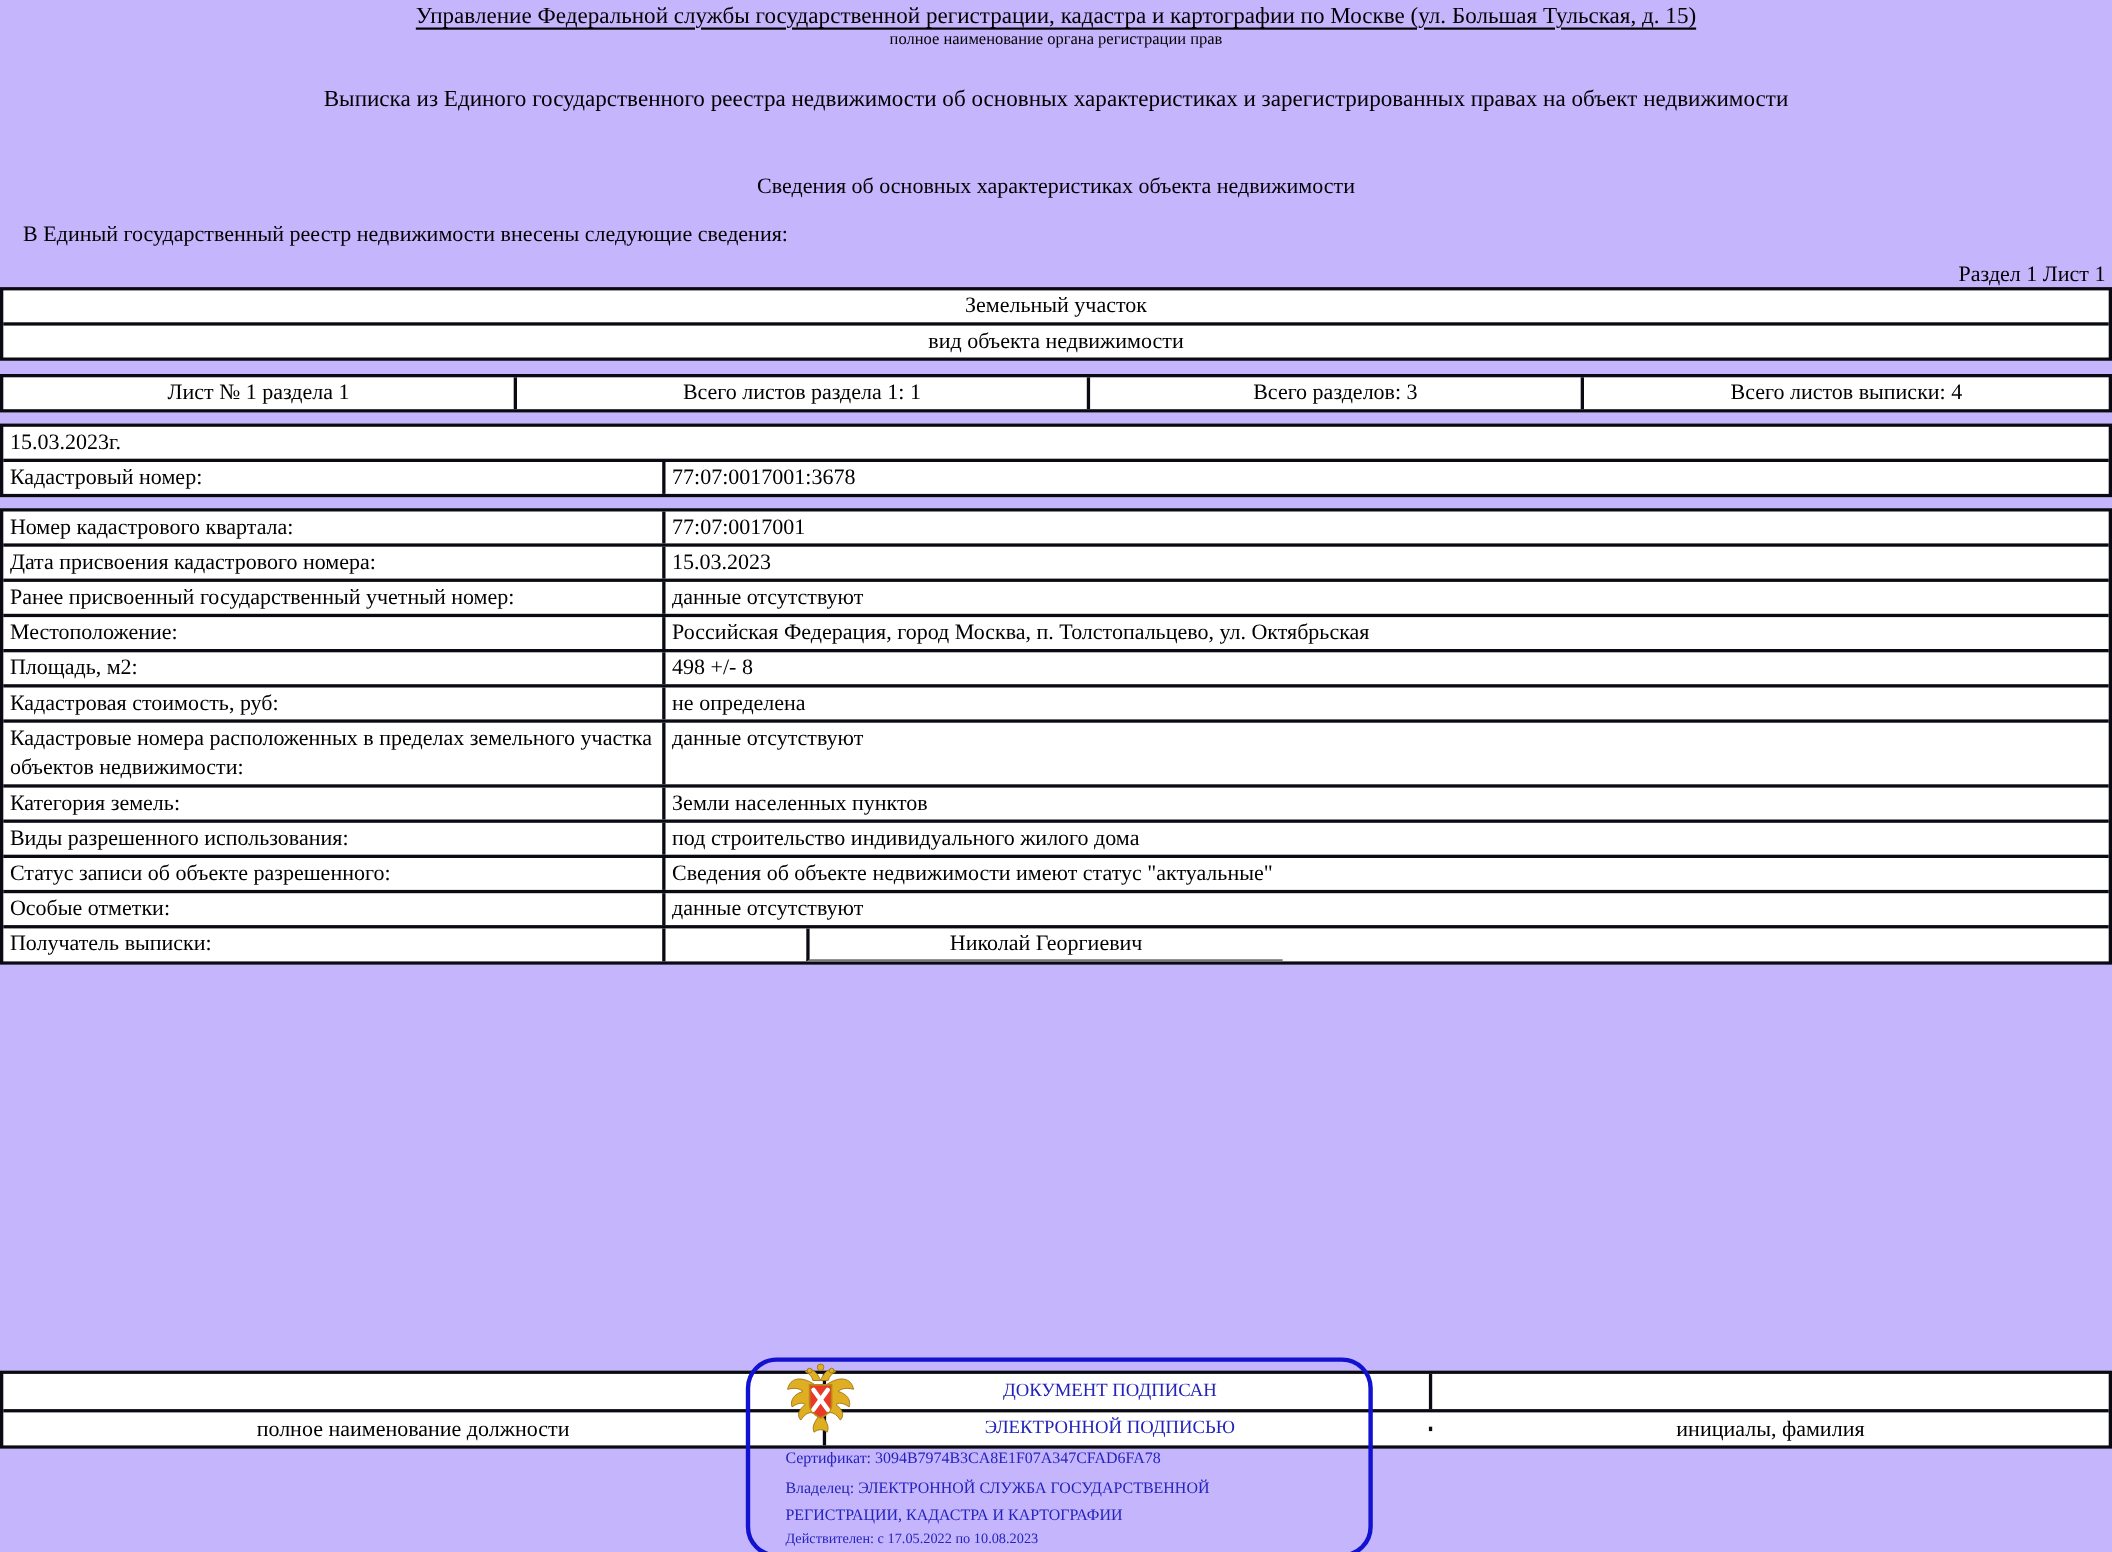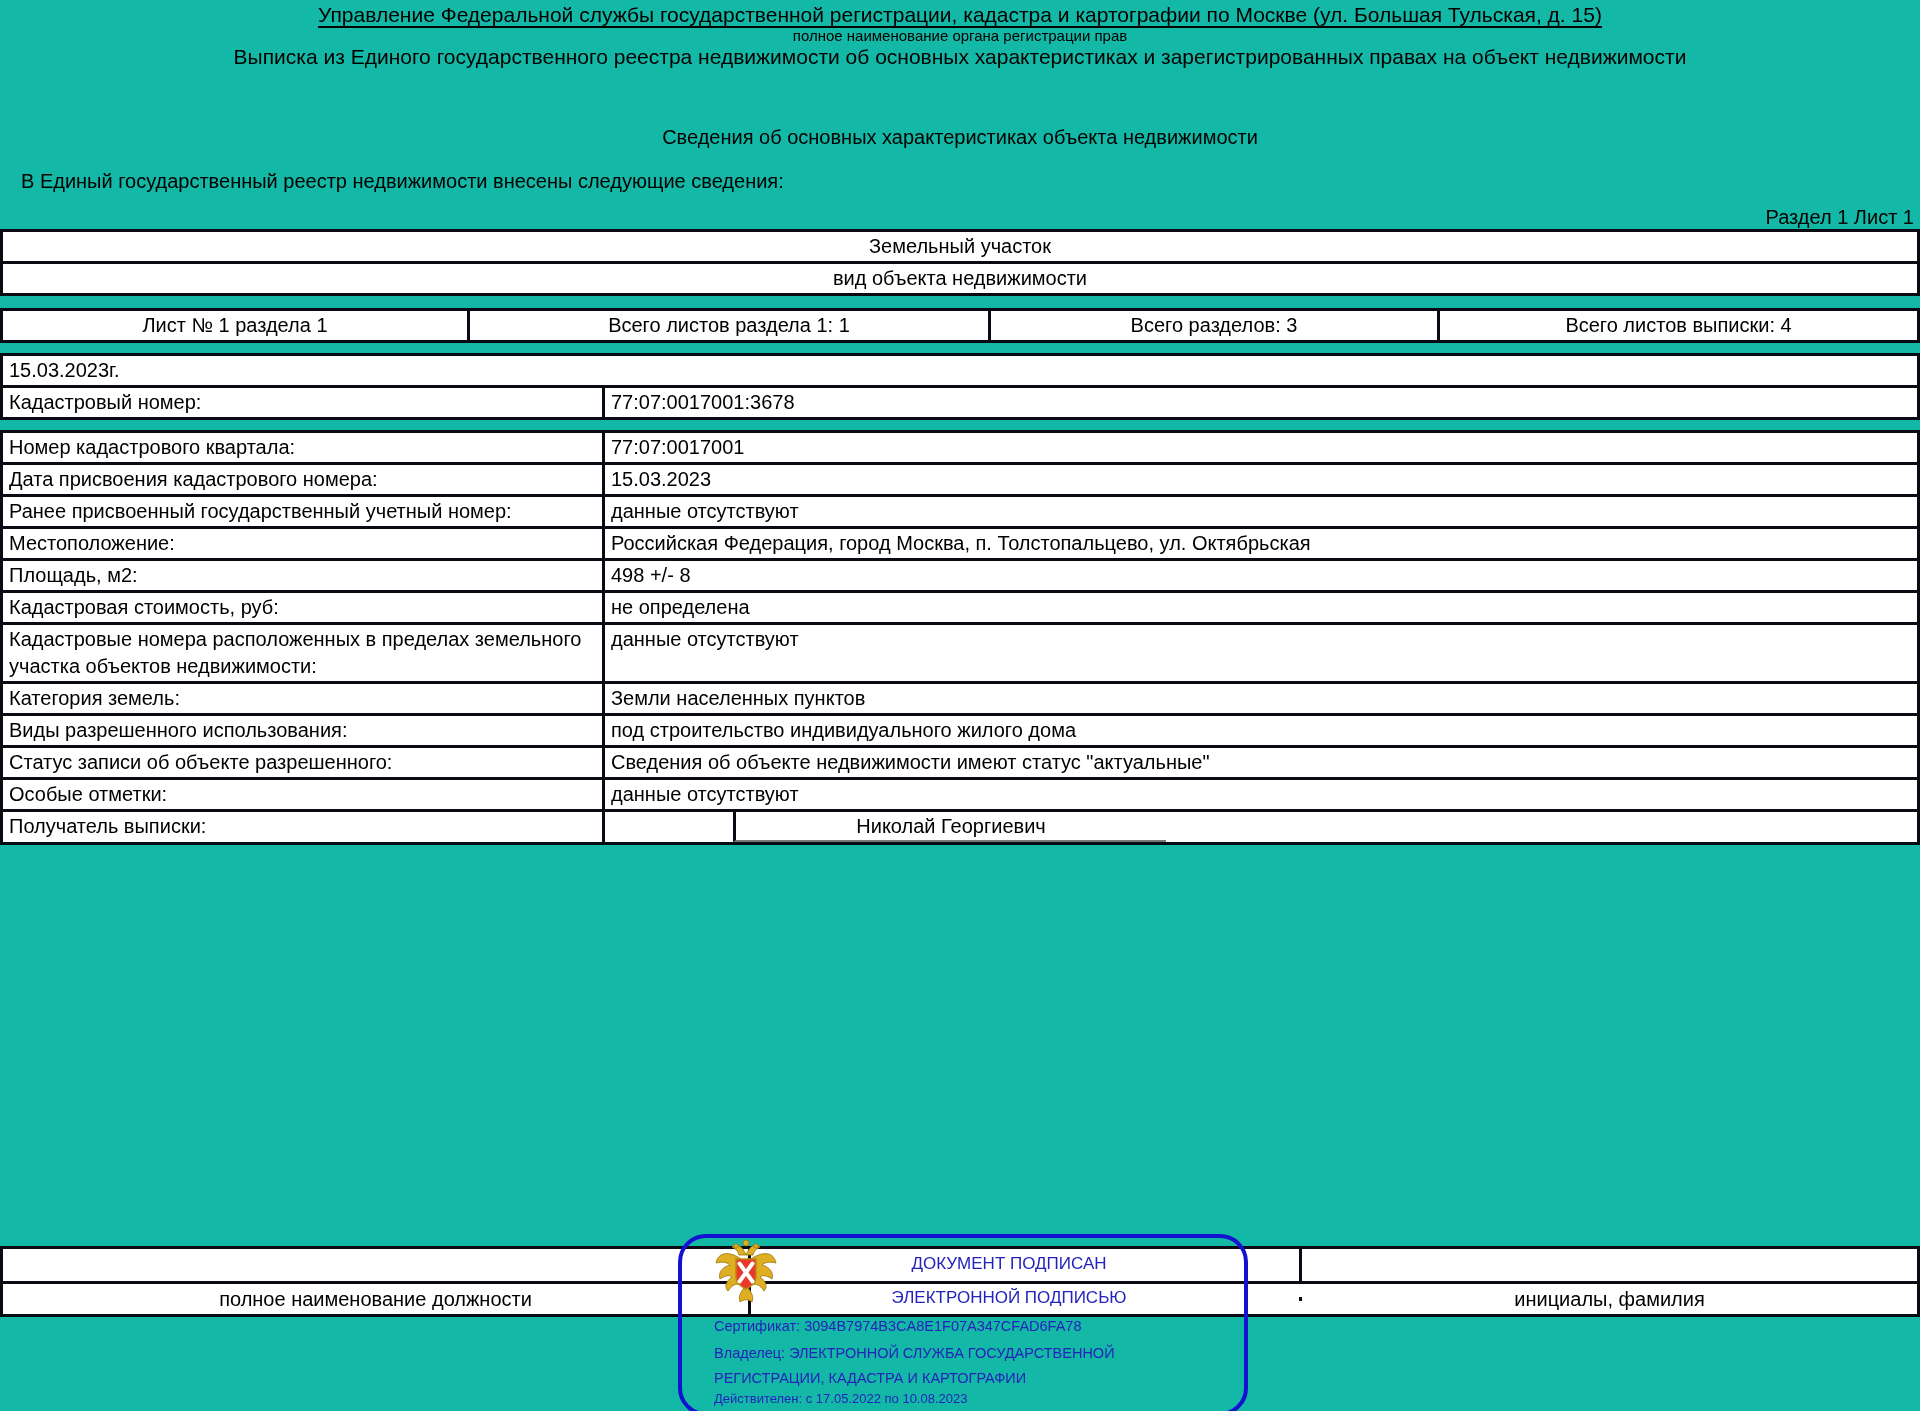--- a/index.html
+++ b/index.html
@@ -1,37 +1,38 @@
 <!DOCTYPE html>
 <html><head>
 <meta charset="utf-8">
 <style>
   html,body{margin:0;padding:0;background:#fff;}
   .page{
     position:relative;
     width:1920px;height:1411px;
-    background:#14b8a6;
-    font-family:Liberation Sans, sans-serif;
+    background:#c4b5fd;
+    font-family:Liberation Serif, serif;
     color:#000;
     overflow:hidden;
   }
   
   .hdr-title{
     padding-top:2px;
     text-align:center;
     font-size:21px;line-height:25px;
     text-decoration:underline;
     text-underline-offset:4px;
     text-decoration-thickness:2px;
   }
   .hdr-caption{
     text-align:center;
     font-size:15px;line-height:18px;
   }
   .hdr-doc{
+    margin-top:32px;
     text-align:center;
     font-size:21px;line-height:24px;
   }
   .hdr-section{
     margin-top:56px;
     text-align:center;
     font-size:20px;line-height:24px;
   }
   .hdr-intro{
     margin-top:20px;

